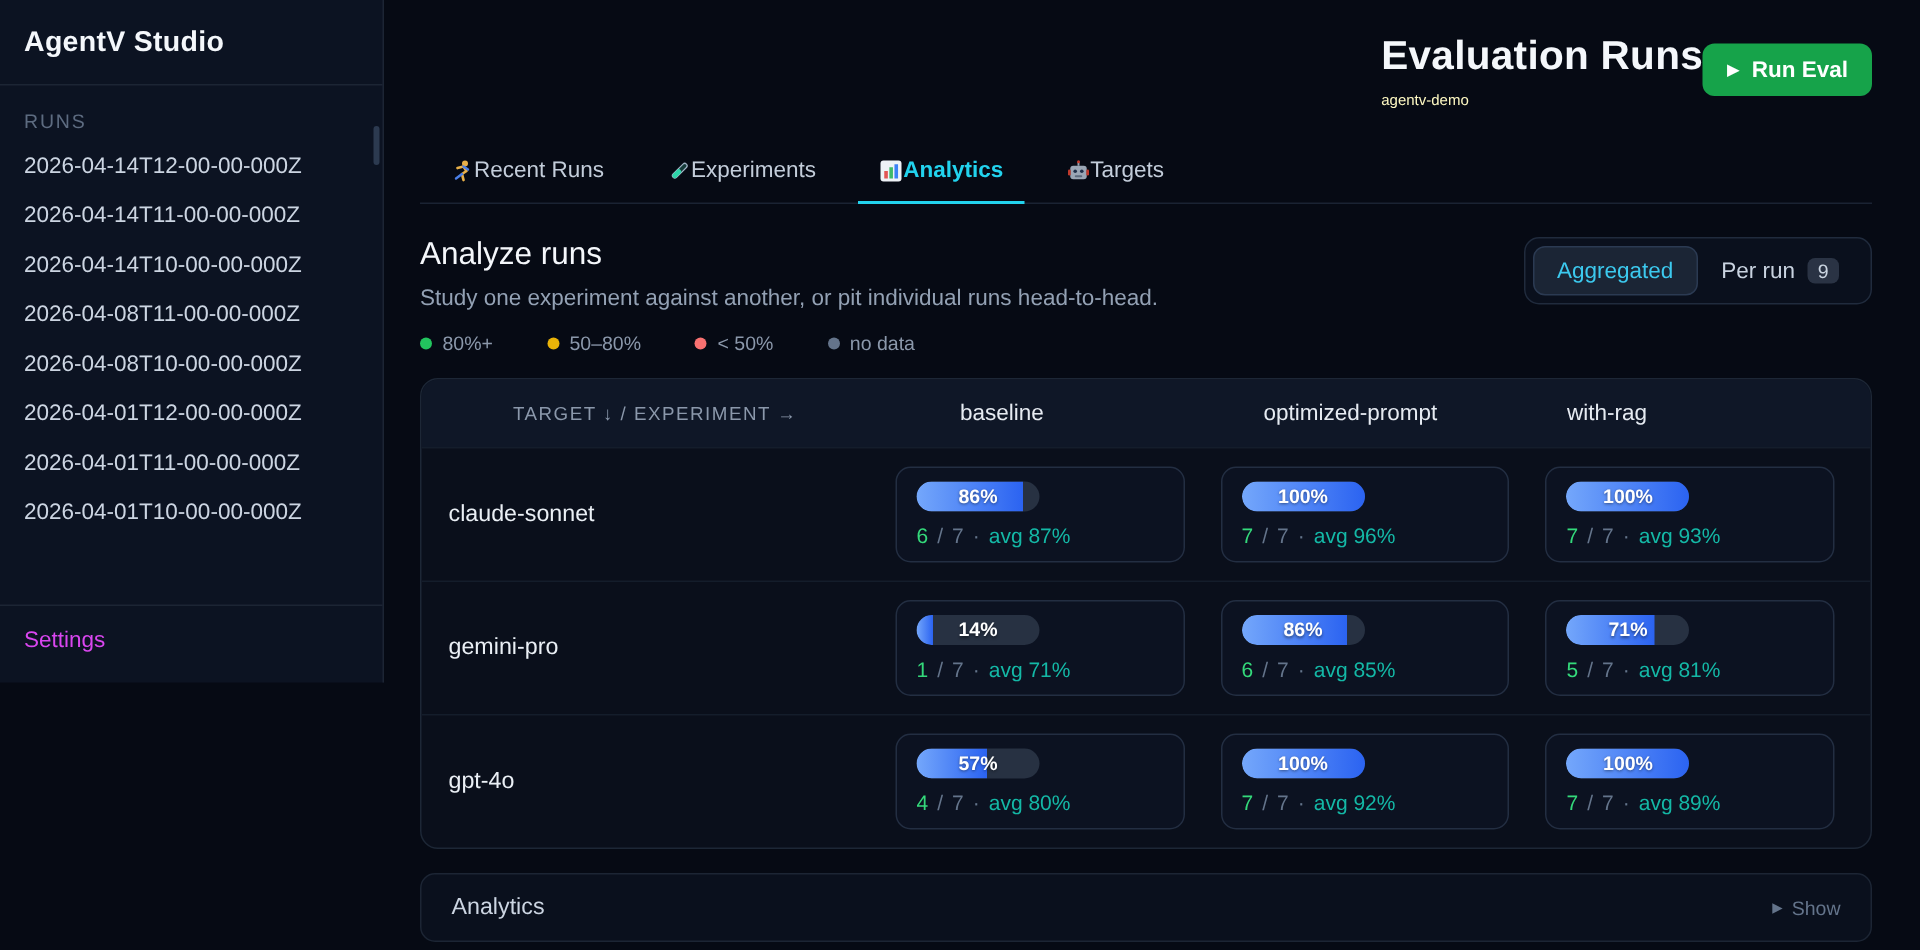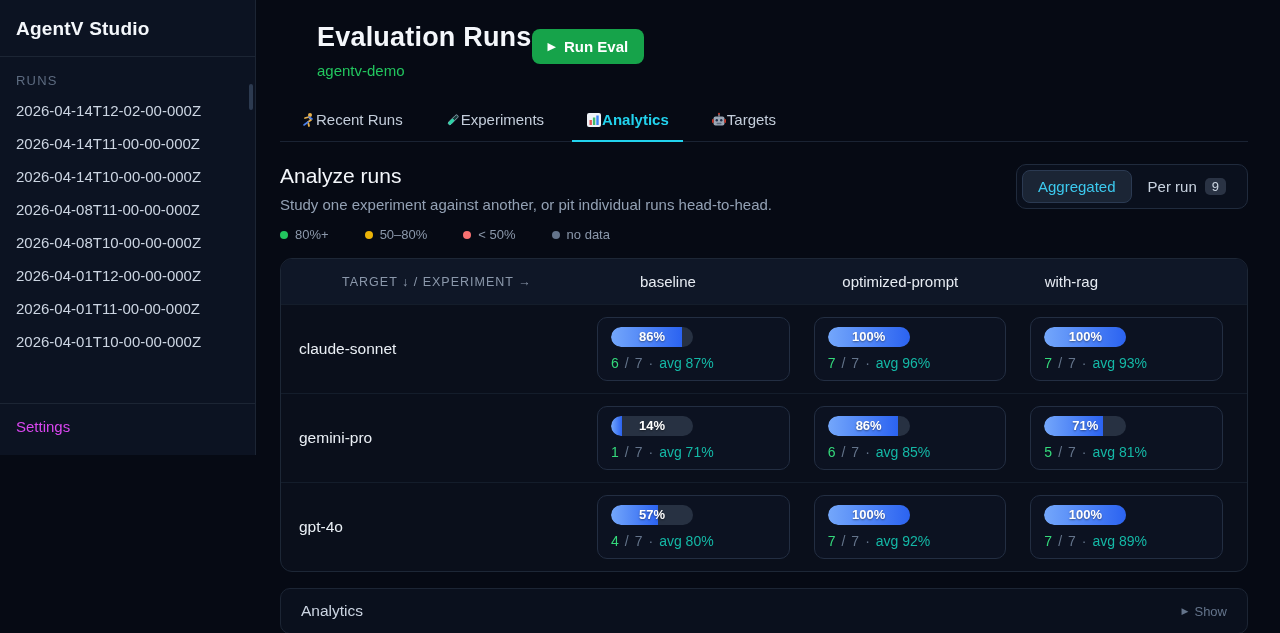--- a/index.html
+++ b/index.html
@@ -39,23 +39,23 @@
     padding:14px 16px 20px 16px;
     font-size:15px; color:#d946ef; cursor:pointer;
   }
   .side-scroll-thumb {
     position:absolute; right:2px; top:84px;
     width:4px; height:26px; border-radius:2px;
     background:#2c3a50;
   }
   
   .main { flex:1; padding:22px 32px 0 24px; }
-  .main-header { display:flex; justify-content:flex-start; align-items:flex-start;margin-left:37px; }
+  .main-header { display:flex; justify-content:flex-end; align-items:flex-start; }
   .page-title { font-size:27px; font-weight:bold; color:#f4f7fb; letter-spacing:.2px; }
-  .page-subtitle { margin-top:9px; font-size:15px; color:#22c55e; }
+  .page-subtitle { margin-top:9px; font-size:10px; color:#fef9c3; }
   .run-eval-btn {
     margin-top:7px;
     display:flex; align-items:center; gap:8px;
     background:#16a34a; color:#ffffff;
     border:none; border-radius:8px;
     padding:9px 16px; font-size:15px; font-weight:600;
     font-family:inherit; cursor:pointer;
   }
   .run-eval-btn .play { font-size:11px; }
   
@@ -145,21 +145,21 @@
   .footer-title { font-size:15.5px; color:#ccd5e2; }
   .footer-show { font-size:13px; color:#64748b; display:flex; align-items:center; gap:6px; cursor:pointer; }
   .footer-show .arrow { font-size:9px; }
 </style>
 </head>
 <body>
 
 <aside class="sidebar">
   <div class="brand">AgentV Studio</div>
   <div class="runs-label">RUNS</div>
-  <div class="run-item">2026-04-14T12-02-00-000Z</div>
+  <div class="run-item">2026-04-14T12-00-00-000Z</div>
   <div class="run-item">2026-04-14T11-00-00-000Z</div>
   <div class="run-item">2026-04-14T10-00-00-000Z</div>
   <div class="run-item">2026-04-08T11-00-00-000Z</div>
   <div class="run-item">2026-04-08T10-00-00-000Z</div>
   <div class="run-item">2026-04-01T12-00-00-000Z</div>
   <div class="run-item">2026-04-01T11-00-00-000Z</div>
   <div class="run-item">2026-04-01T10-00-00-000Z</div>
   <div class="sidebar-spacer"></div>
   <div class="sidebar-footer">Settings</div>
   <div class="side-scroll-thumb"></div>

